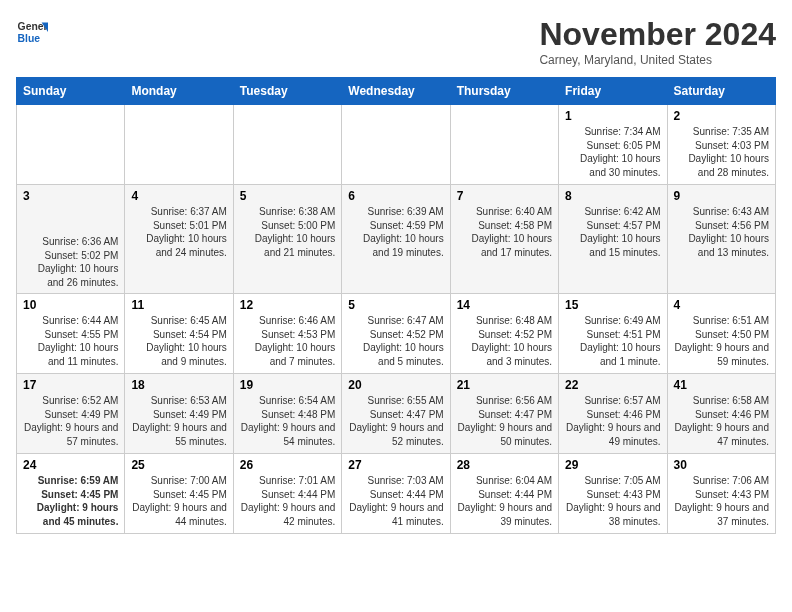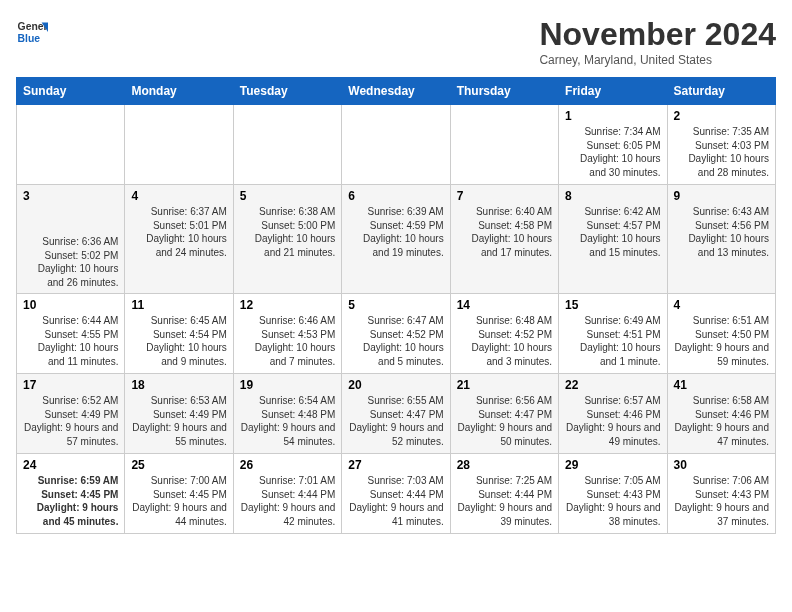--- a/index.html
+++ b/index.html
@@ -280,21 +280,21 @@
 Daylight: 9 hours and 42 minutes.</div>
         </td>
         <td>
           <span class="day-num">27</span>
           <div class="day-info" style="white-space: pre-line;">Sunrise: 7:03 AM
 Sunset: 4:44 PM
 Daylight: 9 hours and 41 minutes.</div>
         </td>
         <td>
           <span class="day-num">28</span>
-          <div class="day-info" style="white-space: pre-line;">Sunrise: 7:25 AM
+          <div class="day-info" style="white-space: pre-line;">Sunrise: 6:04 AM
 Sunset: 4:44 PM
 Daylight: 9 hours and 39 minutes.</div>
         </td>
         <td>
           <span class="day-num">29</span>
           <div class="day-info" style="white-space: pre-line;">Sunrise: 7:05 AM
 Sunset: 4:43 PM
 Daylight: 9 hours and 38 minutes.</div>
         </td>
         <td>

